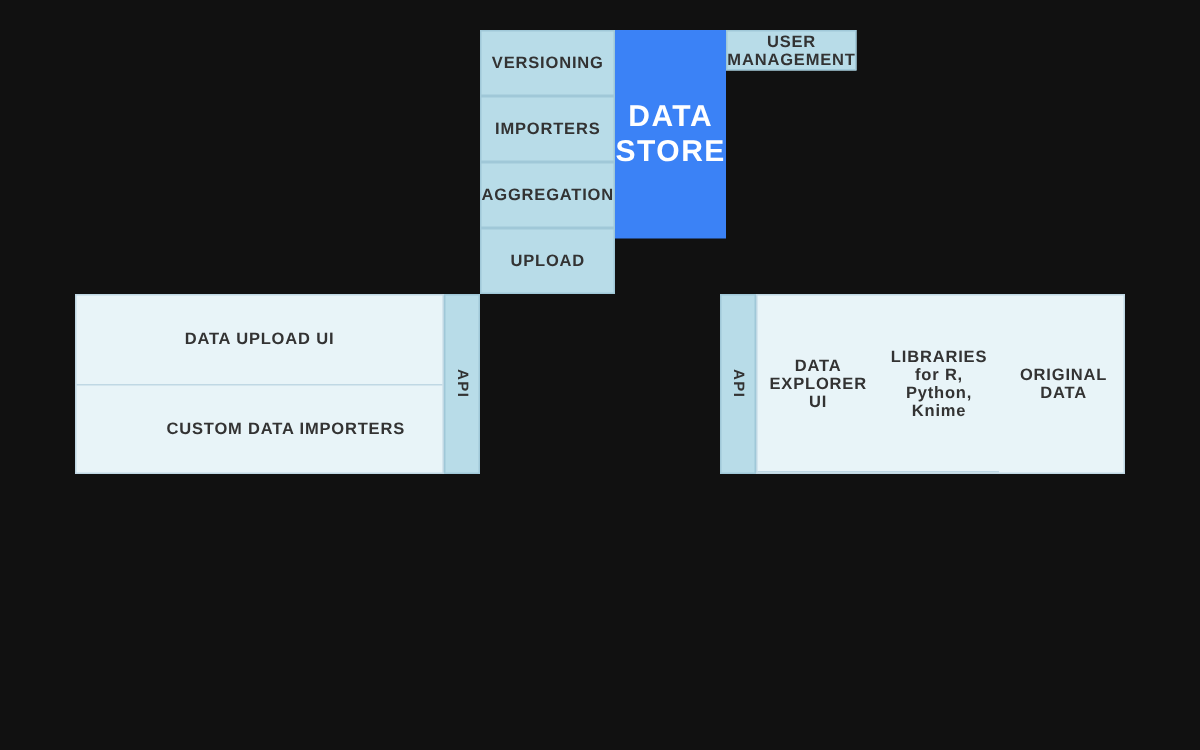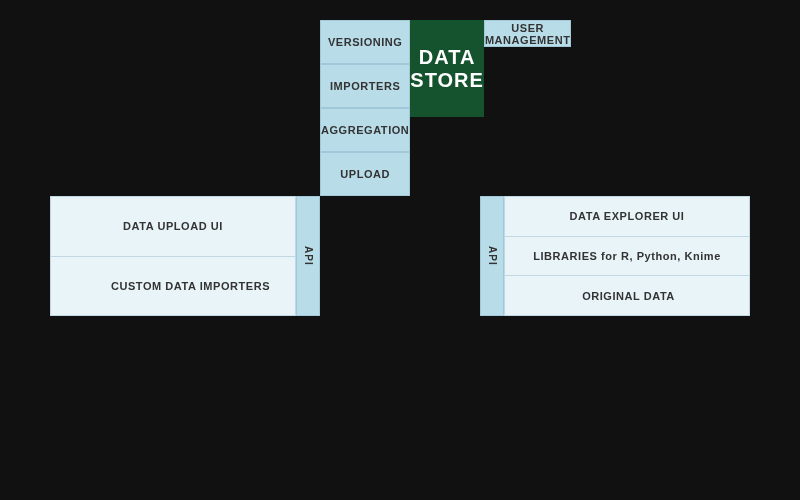--- a/index.html
+++ b/index.html
@@ -40,29 +40,29 @@
       align-items: center;
       justify-content: center;
       text-align: center;
       font-size: 11px;
       font-weight: 600;
       letter-spacing: 0.05em;
       color: #333;
       height: 44px;
     }
     .center-block {
-      background: #14532d;
+      background: #3b82f6;
       display: flex;
       align-items: center;
       justify-content: center;
       text-align: center;
       font-size: 20px;
       font-weight: 700;
       color: #fff;
-      height: 97px;
+      height: 139px;
       letter-spacing: 0.05em;
     }
     .bottom-block {
       background: #b8dce8;
       border: 1px solid #a0c8d8;
       display: flex;
       align-items: center;
       justify-content: center;
       text-align: center;
       font-size: 11px;
@@ -118,21 +118,21 @@
       color: #333;
       letter-spacing: 0.1em;
       writing-mode: vertical-rl;
       text-orientation: mixed;
     }
     .right-panel {
       flex: 1;
       background: #e8f4f8;
       border: 1px solid #c0d8e4;
       display: flex;
-      flex-direction: column;
+      flex-direction: row;
     }
     .right-panel .panel-block {
       flex: 1;
       display: flex;
       align-items: center;
       justify-content: center;
       text-align: center;
       font-size: 11px;
       font-weight: 600;
       letter-spacing: 0.05em;

